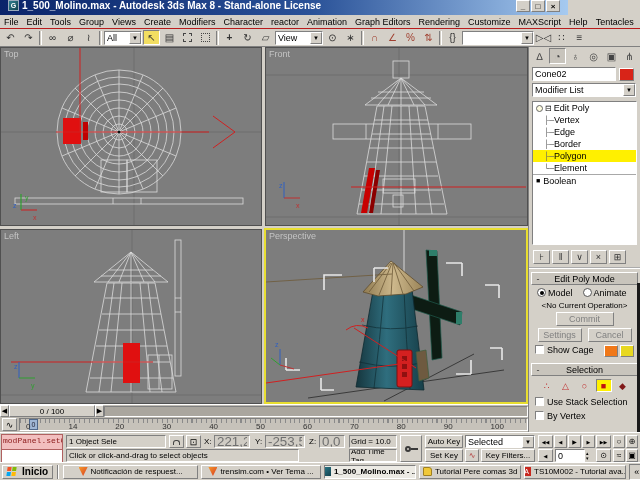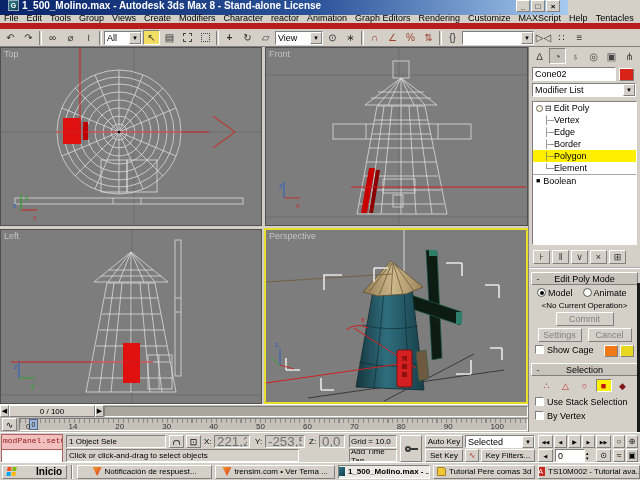--- a/index.html
+++ b/index.html
@@ -8,21 +8,21 @@
 .abs{position:absolute}
 .raised{border:1px solid;border-color:#FFFFFF #808080 #808080 #FFFFFF}
 .sunken{border:1px solid;border-color:#808080 #FFFFFF #FFFFFF #808080}
 .btn{background:#D4D0C8;display:flex;align-items:center;justify-content:center;cursor:default}
 .flex{display:flex;align-items:flex-start}
 
 #titlebar{left:0;top:0;width:568px;height:15px;background:linear-gradient(90deg,#0A246A 0%,#2A5298 55%,#A6CAF0 100%);color:#fff;display:flex;align-items:flex-start;padding:0 8px;font-size:10px;font-weight:bold}
 #app-icon{width:11px;height:11px;background:linear-gradient(135deg,#2E7F8F,#13424E);margin-right:3px;border:1px solid #9ab;color:#fff;font-size:7px;display:flex;align-items:center;justify-content:center}
 .winbtn{width:14px;height:12px;font-size:8px;margin-left:1px;font-weight:bold;color:#000}
 
-#menubar{left:0;top:15px;width:640px;height:14px;display:flex;align-items:flex-end;font-size:9px;border-bottom:6px solid #b91c1c;background:#D4D0C8}
+#menubar{left:0;top:15px;width:640px;height:14px;display:flex;align-items:center;font-size:9px;border-bottom:1px solid #b91c1c;background:#D4D0C8}
 #menubar span{padding:0 4px}
 
 #toolbar{left:0;top:29px;width:640px;height:18px;display:flex;align-items:center;gap:1px;padding:0 2px;background:#D4D0C8;border-bottom:1px solid #808080}
 .tico{width:17px;height:15px;font-size:10px;color:#333;display:flex;align-items:center;justify-content:center;background:#D4D0C8}
 .tico.active{background:#F2DE62;border:1px solid;border-color:#808080 #fff #fff #808080}
 .tsep{width:3px;height:14px;border-left:1px solid #808080;border-right:1px solid #fff;margin:0 1px}
 .dd{background:#fff;border:1px solid;border-color:#808080 #fff #fff #808080;height:14px;display:flex;align-items:center;font-size:9px}
 .dd .val{flex:1;padding:0 2px;overflow:hidden;white-space:nowrap}
 .dd .arr{width:12px;height:12px;background:#D4D0C8;border:1px solid;border-color:#fff #808080 #808080 #fff;font-size:6px;display:flex;align-items:center;justify-content:center}
 .dashbox{width:9px;height:9px;border:1px dashed #444}
@@ -69,21 +69,21 @@
 #tb-thumb{position:absolute;left:9px;top:0;width:9px;height:11px;background:#9FB6D4;border:1px solid #50688A;font-size:7px;color:#223;display:flex;align-items:center;justify-content:center}
 
 #statusbar{left:0;top:432px;width:640px;height:30px;background:#D4D0C8;border-top:1px solid #fff;font-size:8px}
 #listener{left:1px;top:1px;width:62px;height:28px;border:1px solid #B06060}
 #listener .pink{height:14px;background:#F2BFBF;color:#8B1A1A;font-family:"Liberation Mono",monospace;font-size:8px;padding:1px 1px;overflow:hidden;white-space:nowrap}
 #listener .white{height:13px;background:#fff;border-top:1px solid #B06060}
 .sfield{background:#D0CCC4;border:1px solid;border-color:#808080 #fff #fff #808080;color:#6F6F6F;height:13px;padding:0 2px;display:flex;align-items:center}
 .sbtn{font-size:8px}
 
 #taskbar{left:0;top:462px;width:640px;height:18px;background:#D4D0C8;border-top:1px solid #fff;display:flex;align-items:center;padding:0 2px;gap:3px}
-#start-btn{height:14px;padding:0 4px;font-weight:bold;font-size:10px;display:flex;align-items:center;gap:20px}
+#start-btn{height:14px;padding:0 4px;font-weight:bold;font-size:10px;display:flex;align-items:center;gap:6px}
 .winlogo{display:grid;grid-template-columns:4px 4px;grid-template-rows:4px 4px;gap:1px;transform:skewX(-8deg)}
 .winlogo i{display:block}
 .task{height:14px;flex:none;display:flex;align-items:center;gap:3px;padding:0 3px;font-size:8px;overflow:hidden;white-space:nowrap}
 .task.active{border-color:#808080 #fff #fff #808080;background:#ECEAE4;font-weight:bold}
 .ticon{width:9px;height:9px;flex:none}
 #tray{margin-left:auto;height:16px;display:flex;align-items:center;gap:3px;border:1px solid;border-color:#808080 #fff #fff #808080;padding:0 4px;font-size:9px}
 svg{display:block}
 </style>
 </head>
 <body>

